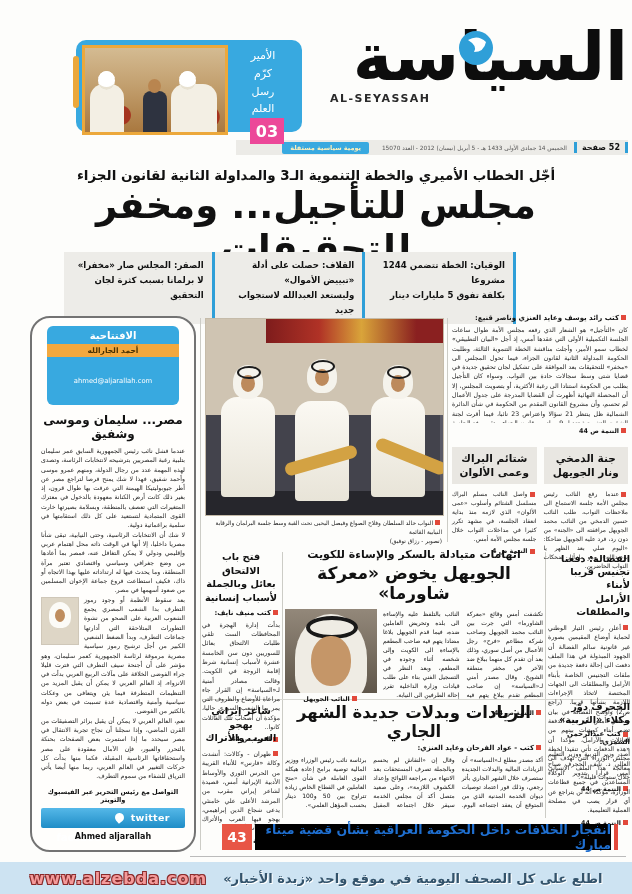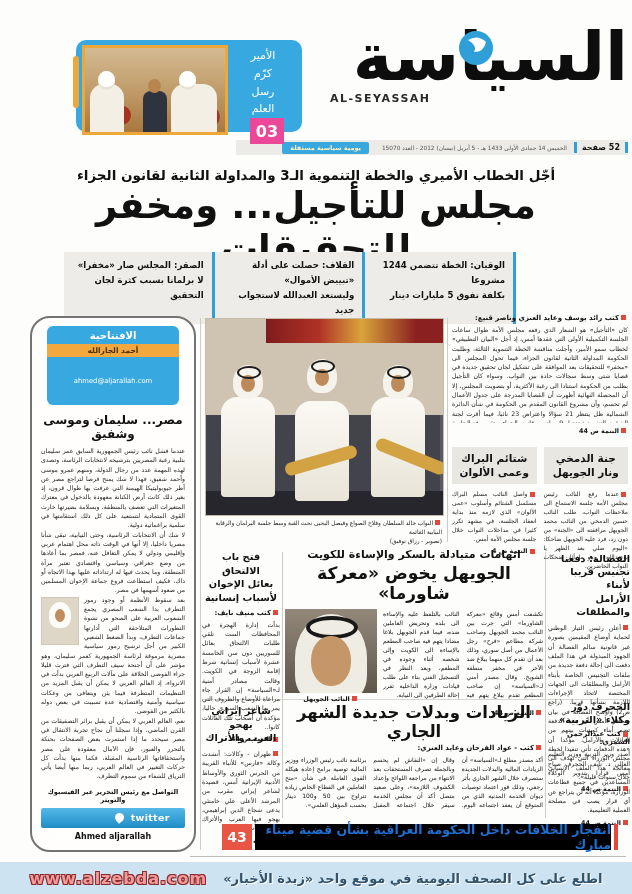--- a/index.html
+++ b/index.html
@@ -299,21 +299,21 @@
         </div>
       </div>
     </div>
     <div class="more">
       <span class="sq"></span><span>التتمة ص 44</span>
     </div>
   </div>
 
   <div class="syrians">
     <div class="sec-title pre">فتح باب الالتحاق
-بعائل الإخوان
+بعائل وبالجملة
 لأسباب إنسانية</div>
     <div class="byline">
       <span class="sq"></span><span>كتب منيف نايف:</span>
     </div>
     <div class="body-txt">بدأت إدارة الهجرة في المحافظات الست تلقي طلبات الالتحاق بعائل للسوريين دون سن الخامسة عشرة لأسباب إنسانية شرط إقامة الزوجة في الكويت. وقالت مصادر أمنية لـ«السياسة» إن القرار جاء مراعاة للأوضاع والظروف التي يمر بها الشعب السوري حاليا، مؤكدة أن أصحاب تلك العائلات كانوا..</div>
     <div class="more">
       <span class="sq"></span><span>التتمة ص 44</span>
     </div>
   </div>
 

